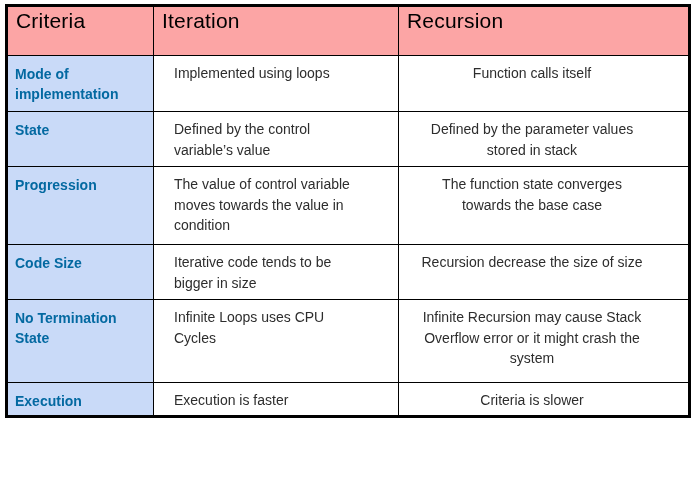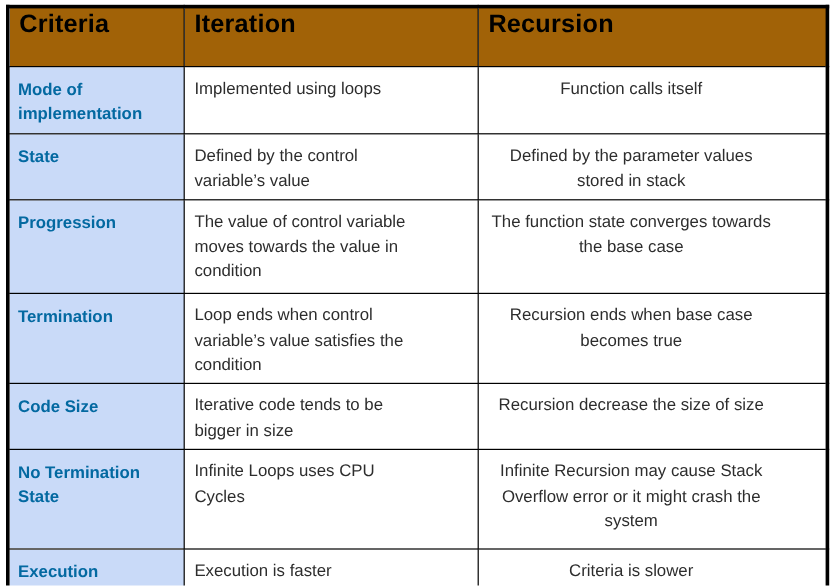--- a/index.html
+++ b/index.html
@@ -20,45 +20,45 @@
   .cmp-table th, .cmp-table td {
     border: 1px solid #000000;
     text-align: left;
     vertical-align: top;
     overflow: hidden;
   }
 
   
   thead tr { height: 50px; }
   thead th {
-    background: #a16207;
+    background: #fca5a5;
     color: #000000;
     font-size: 21px;
-    font-weight: 700;
+    font-weight: 400;
     vertical-align: middle;
     padding: 2px 24px 6px 8px;
     letter-spacing: 0.2px;
   }
 
   
   tbody th.crit {
     background: #c9daf8;
     color: #0369a1;
     font-size: 14px;
     font-weight: 700;
     line-height: 1.45;
     padding: 8px 14px 4px 7px;
   }
 
   
   tbody td {
     color: #2d2d2d;
     font-size: 14px;
     line-height: 1.48;
-    padding: 7px 45px 4px 8px;
+    padding: 7px 45px 4px 20px;
   }
   tbody td.rec { padding-right: 43px; text-align: center; }
 
   
   tr.r0 { height: 56px; }
   tr.r1 { height: 55px; }
   tr.r2 { height: 78px; }
   tr.r3 { height: 75px; }
   tr.r4 { height: 55px; }
   tr.r5 { height: 83px; }
@@ -90,25 +90,20 @@
       <tr class="r1">
         <th class="crit">State</th>
         <td class="it">Defined by the control variable’s value</td>
         <td class="rec">Defined by the parameter values stored in stack</td>
       </tr>
       <tr class="r2">
         <th class="crit">Progression</th>
         <td class="it">The value of control variable moves towards the value in condition</td>
         <td class="rec">The function state converges towards the base case</td>
       </tr>
-      <tr class="r3">
-        <th class="crit">Termination</th>
-        <td class="it">Loop ends when control variable’s value satisfies the condition</td>
-        <td class="rec">Recursion ends when base case becomes true</td>
-      </tr>
       <tr class="r4">
         <th class="crit">Code Size</th>
         <td class="it">Iterative code tends to be bigger in size</td>
         <td class="rec">Recursion decrease the size of size</td>
       </tr>
       <tr class="r5">
         <th class="crit">No Termination State</th>
         <td class="it">Infinite Loops uses CPU Cycles</td>
         <td class="rec">Infinite Recursion may cause Stack Overflow error or it might crash the system</td>
       </tr>

